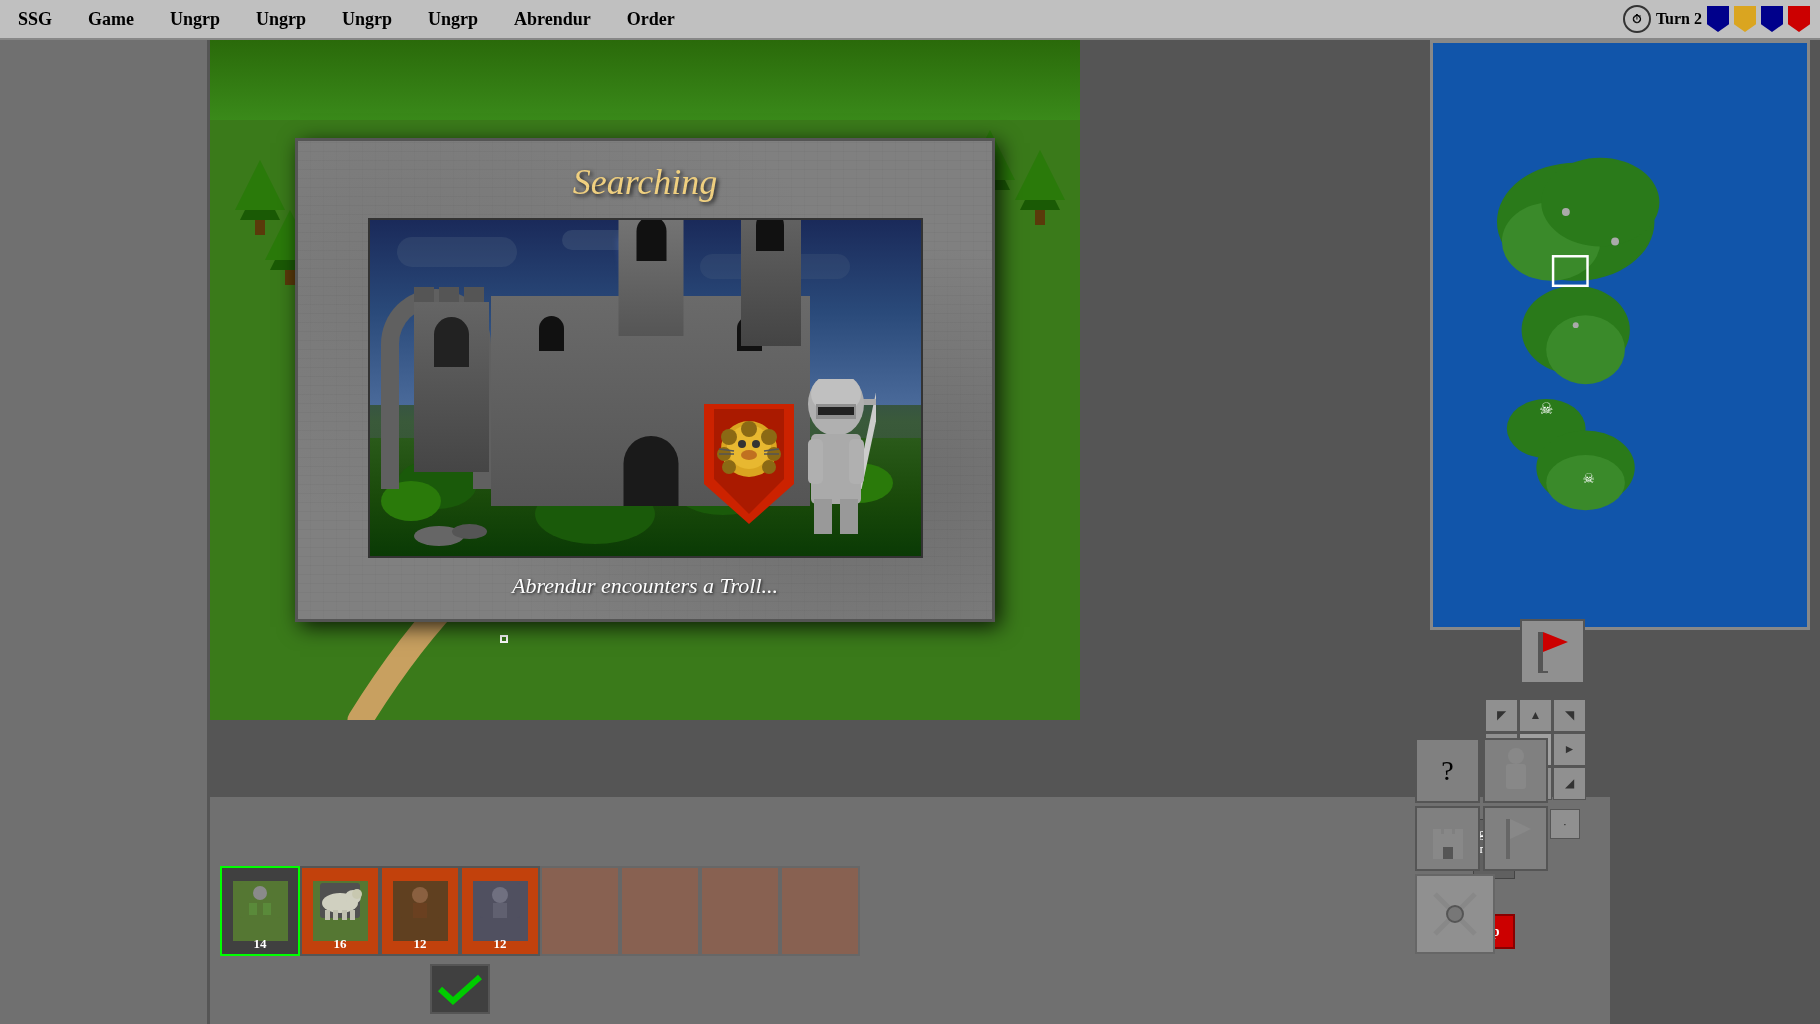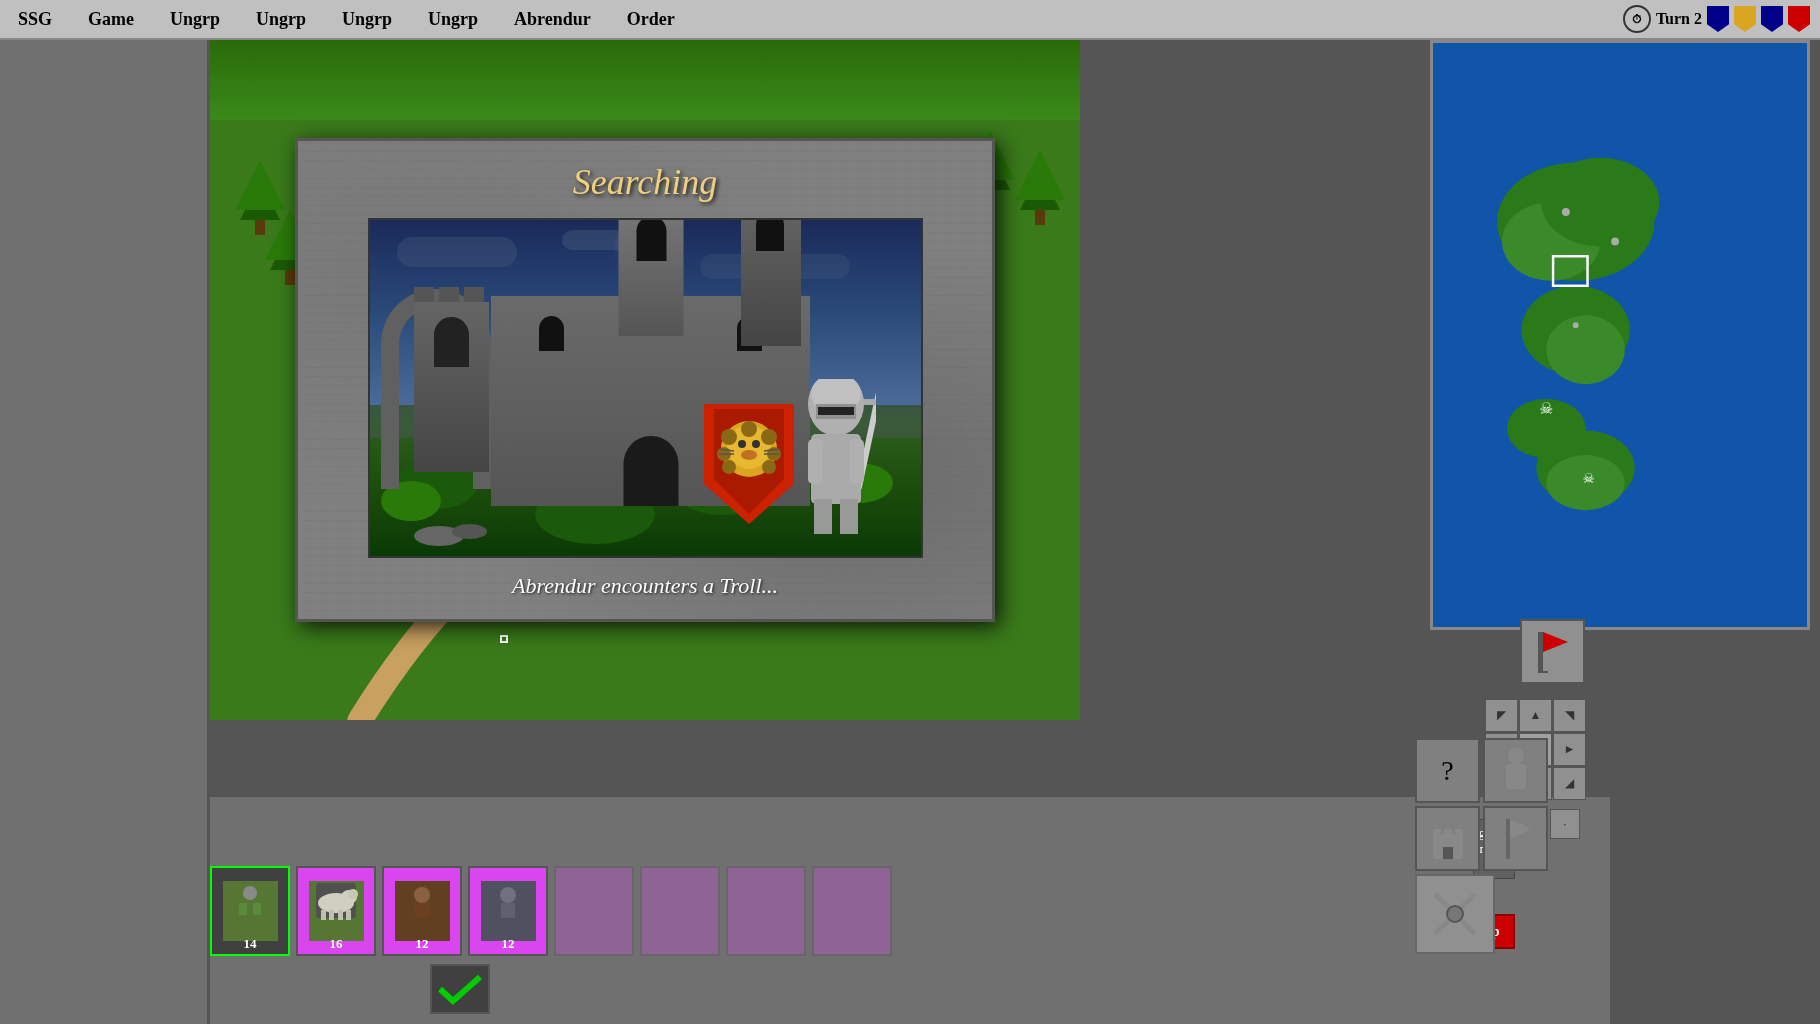--- a/index.html
+++ b/index.html
@@ -122,29 +122,30 @@
       height: 230px;
       background: #707070;
       border-top: 3px solid #555;
       display: flex;
     }
 
     
     #unit-bar {
       display: flex;
       align-items: center;
-      gap: 6px;
+      padding: 10px;
+      gap: 0;
       flex: 1;
     }
 
     .unit-slot {
       width: 80px;
       height: 90px;
       border: 2px solid #555;
-      background: #d946ef;
+      background: #c2410c;
       display: flex;
       flex-direction: column;
       align-items: center;
       justify-content: center;
       position: relative;
     }
 
     .unit-slot.active {
       border-color: #00ff00;
       background: #404040;

